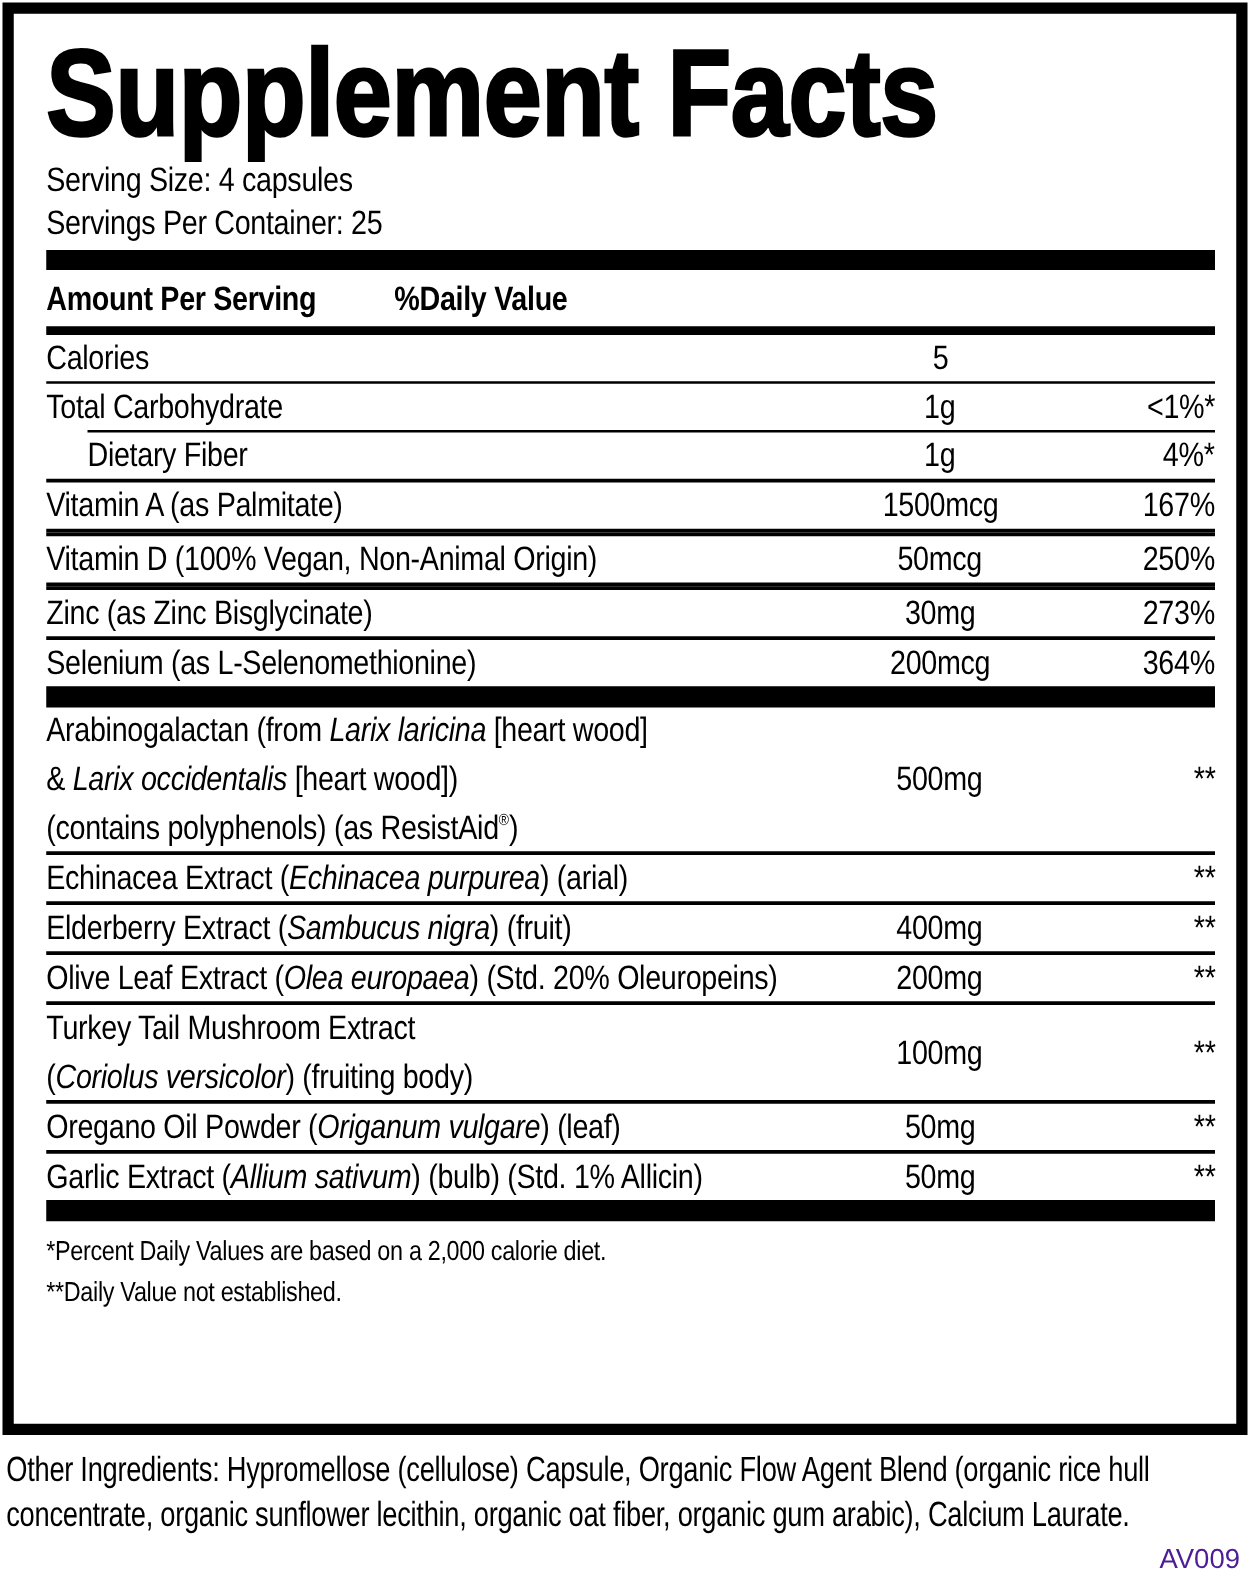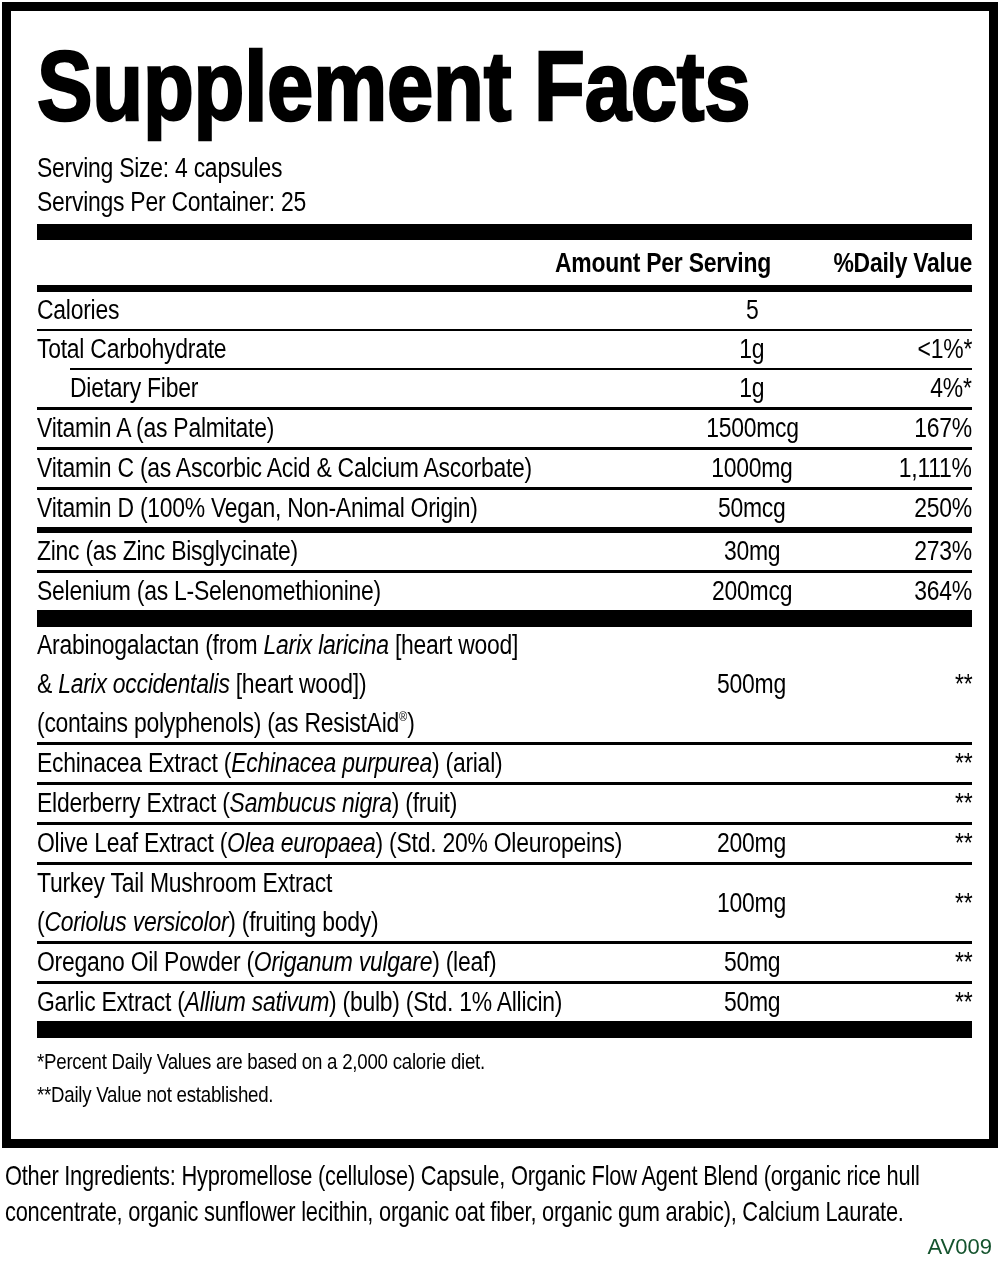--- a/index.html
+++ b/index.html
@@ -10,55 +10,55 @@
   .box{margin:2px 2px 0 2px;border:9px solid #000;height:1146px;box-sizing:border-box;background:#fff}
   .inner{padding:10px 17px 0 26px}
 
   
   .cx{display:inline-block;transform:scaleX(0.85);letter-spacing:-0.3px;white-space:nowrap}
   .cx.l{transform-origin:0 50%}
   .cx.c{transform-origin:50% 50%}
   .cx.r{transform-origin:100% 50%}
   .b{font-weight:bold}
 
-  .title{margin:16px 0 0;font-size:98px;line-height:1.0;font-weight:bold;letter-spacing:-2px}
+  .title{margin:4px 0 0;font-size:98px;line-height:1.0;font-weight:bold;letter-spacing:-2px}
   .title .cx{-webkit-text-stroke:2.5px #000}
 
   .serv{font-size:27px;line-height:34px}
-  .serv.first{margin-top:16px}
+  .serv.first{margin-top:4px}
 
   .sep{background:#000}
   .bar1{height:16px;margin-top:5px}
   .med8{height:7px}
   .sep.thin{height:2px}
   .sep.thini{height:2px;margin-left:33px}
   .sep.med{height:3px}
   .sep.bar{height:17px}
 
-  .hrow{display:flex;justify-content:flex-end;align-items:center;padding:8px 0 6px;font-size:27px}
+  .hrow{display:flex;justify-content:flex-start;align-items:center;padding:8px 0 6px;font-size:27px}
   .hright{text-align:right}
 
   .frow{display:flex;align-items:center;padding:2px 0;font-size:27px}
   .cell-name{flex:1;min-width:0}
   .frow.indent .cell-name{padding-left:33px}
   .cell-amt{width:160px;text-align:center;line-height:33px}
   .cell-dv{width:140px;text-align:right;line-height:33px}
   .nline{line-height:33px;white-space:nowrap}
   .nline + .nline{margin-top:6px}
   em{font-style:italic}
   sup{font-size:13px;line-height:0;vertical-align:11px;letter-spacing:0}
 
   .foot{font-size:22px;line-height:31px;margin-top:2px}
   .foot.first{margin-top:8px}
 
   .other{margin:10px 2px 0 5px;font-size:28px}
   .oline{line-height:36px;white-space:nowrap}
   .other .cx{transform:scaleX(0.78)}
 
-  .code{margin:4px 8px 0 0;text-align:right;font-size:22px;color:#14532d}
+  .code{margin:4px 8px 0 0;text-align:right;font-size:22px;color:#4c1d95}
 </style>
 </head>
 <body>
 
 <div class="box">
   <div class="inner">
 
     <h1 class="title"><span class="cx l">Supplement Facts</span></h1>
 
     <div class="serv first"><span class="cx l">Serving Size: 4 capsules</span></div>
@@ -99,27 +99,20 @@
         </div>
         <div class="sep med"></div>
         <div class="frow">
           <div class="cell-name">
             <div class="nline"><span class="cx l"><span>Vitamin A (as Palmitate)</span></span></div>
           </div>
           <div class="cell-amt"><span class="cx c">1500mcg</span></div>
           <div class="cell-dv"><span class="cx r">167%</span></div>
         </div>
         <div class="sep med"></div>
-        <div class="frow">
-          <div class="cell-name">
-            <div class="nline"><span class="cx l"><span>Vitamin C (as Ascorbic Acid &amp; Calcium Ascorbate)</span></span></div>
-          </div>
-          <div class="cell-amt"><span class="cx c">1000mg</span></div>
-          <div class="cell-dv"><span class="cx r">1,111%</span></div>
-        </div>
         <div class="sep med"></div>
         <div class="frow">
           <div class="cell-name">
             <div class="nline"><span class="cx l"><span>Vitamin D (100% Vegan, Non-Animal Origin)</span></span></div>
           </div>
           <div class="cell-amt"><span class="cx c">50mcg</span></div>
           <div class="cell-dv"><span class="cx r">250%</span></div>
         </div>
         <div class="sep med"></div>
         <div class="sep med"></div>
@@ -153,20 +146,21 @@
           <div class="cell-name">
             <div class="nline"><span class="cx l"><span>Echinacea Extract (</span><em>Echinacea purpurea</em><span>) (arial)</span></span></div>
           </div>
           <div class="cell-dv"><span class="cx r">**</span></div>
         </div>
         <div class="sep med"></div>
         <div class="frow">
           <div class="cell-name">
             <div class="nline"><span class="cx l"><span>Elderberry Extract (</span><em>Sambucus nigra</em><span>) (fruit)</span></span></div>
           </div>
+          <div class="cell-amt"><span class="cx c">400mg</span></div>
           <div class="cell-dv"><span class="cx r">**</span></div>
         </div>
         <div class="sep med"></div>
         <div class="frow">
           <div class="cell-name">
             <div class="nline"><span class="cx l"><span>Olive Leaf Extract (</span><em>Olea europaea</em><span>) (Std. 20% Oleuropeins)</span></span></div>
           </div>
           <div class="cell-amt"><span class="cx c">200mg</span></div>
           <div class="cell-dv"><span class="cx r">**</span></div>
         </div>

